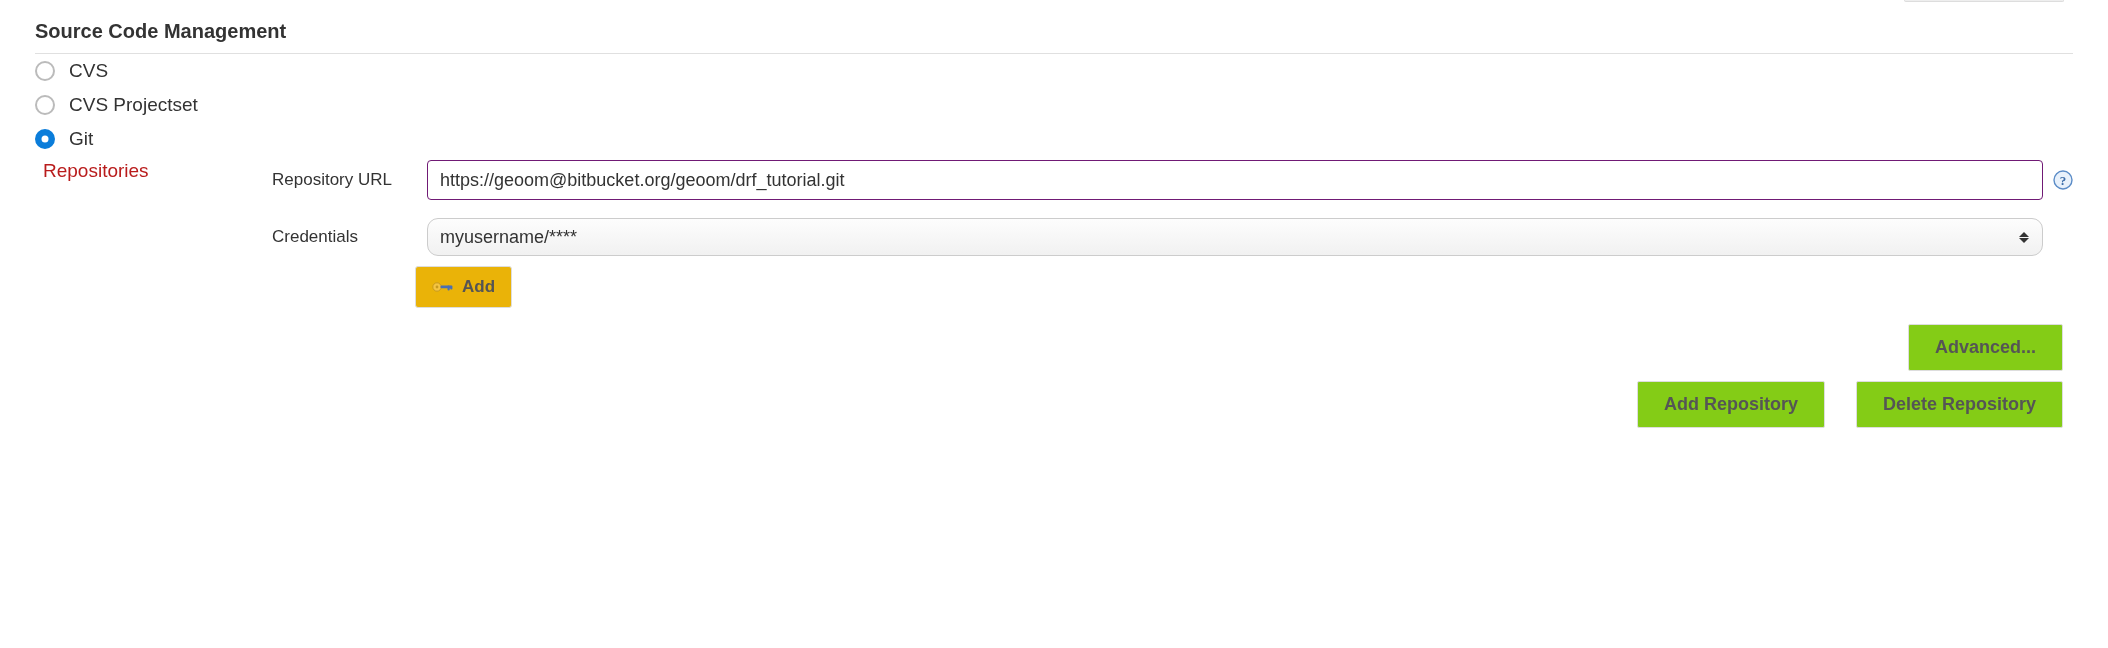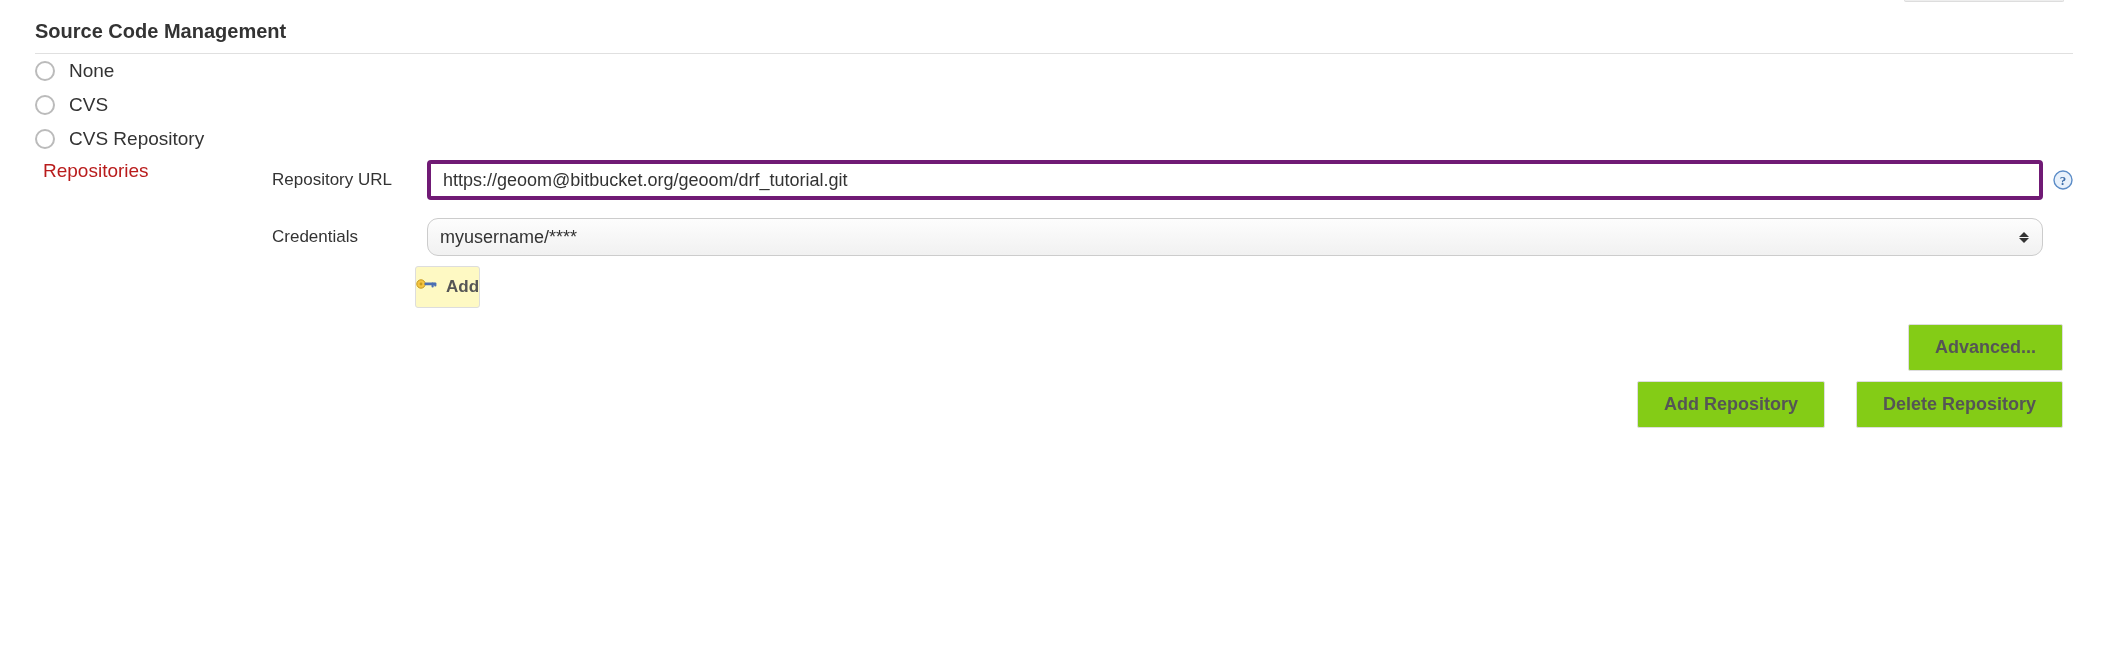--- a/index.html
+++ b/index.html
@@ -82,21 +82,21 @@
   .field-label {
     width: 155px;
     flex-shrink: 0;
     font-size: 17px;
     color: #333;
     margin-left: 12px;
   }
   .text-input {
     flex: 1;
     height: 40px;
-    border: 4px solid #701a75;
+    border: 1px solid #701a75;
     border-radius: 4px;
     padding: 0 12px;
     font-size: 18px;
     color: #333;
     background: #fff;
     margin-right: 10px;
   }
   .select-wrap {
     flex: 1;
     height: 38px;
@@ -138,25 +138,26 @@
     height: 20px;
     flex-shrink: 0;
     display: flex;
     align-items: center;
     justify-content: center;
   }
   .help-icon svg { display: block; }
 
   .add-btn {
     display: inline-flex;
+    align-items: center;
     gap: 8px;
-    background: #fef9c3;
+    background: #eab308;
     border: 1px solid #ddd;
     border-radius: 3px;
-    padding: 10px 0;
+    padding: 10px 16px;
     font-size: 17px;
     font-weight: bold;
     color: #555;
     margin-left: 155px;
   }
   .key-icon svg { display: block; }
 
   .btn {
     background: #84cc16;
     border: 1px solid #ddd;
@@ -195,35 +196,35 @@
 </head>
 <body>
 
 <div class="page-wrap">
   <div class="top-button-stub"></div>
 
   <div class="container">
 
     <div class="section-header">Source Code Management</div>
 
-    <div class="radio-row">
-      <div class="radio"></div>
-      <div class="radio-label">None</div>
-    </div>
 
     <div class="radio-row">
       <div class="radio"></div>
       <div class="radio-label">CVS</div>
     </div>
 
     <div class="radio-row">
       <div class="radio"></div>
-      <div class="radio-label">CVS Repository</div>
-    </div>
-
+      <div class="radio-label">CVS Projectset</div>
+    </div>
+
+    <div class="radio-row">
+      <div class="radio selected"></div>
+      <div class="radio-label">Git</div>
+    </div>
 
     <div class="subsection">
       <div class="subsection-label">Repositories</div>
 
       <div class="fields-col" style="position:relative;">
 
         <div class="field-row">
           <div class="field-label">Repository URL</div>
           <input type="text" class="text-input" value="https://geoom@bitbucket.org/geoom/drf_tutorial.git" style="">
           <div class="help-icon">

